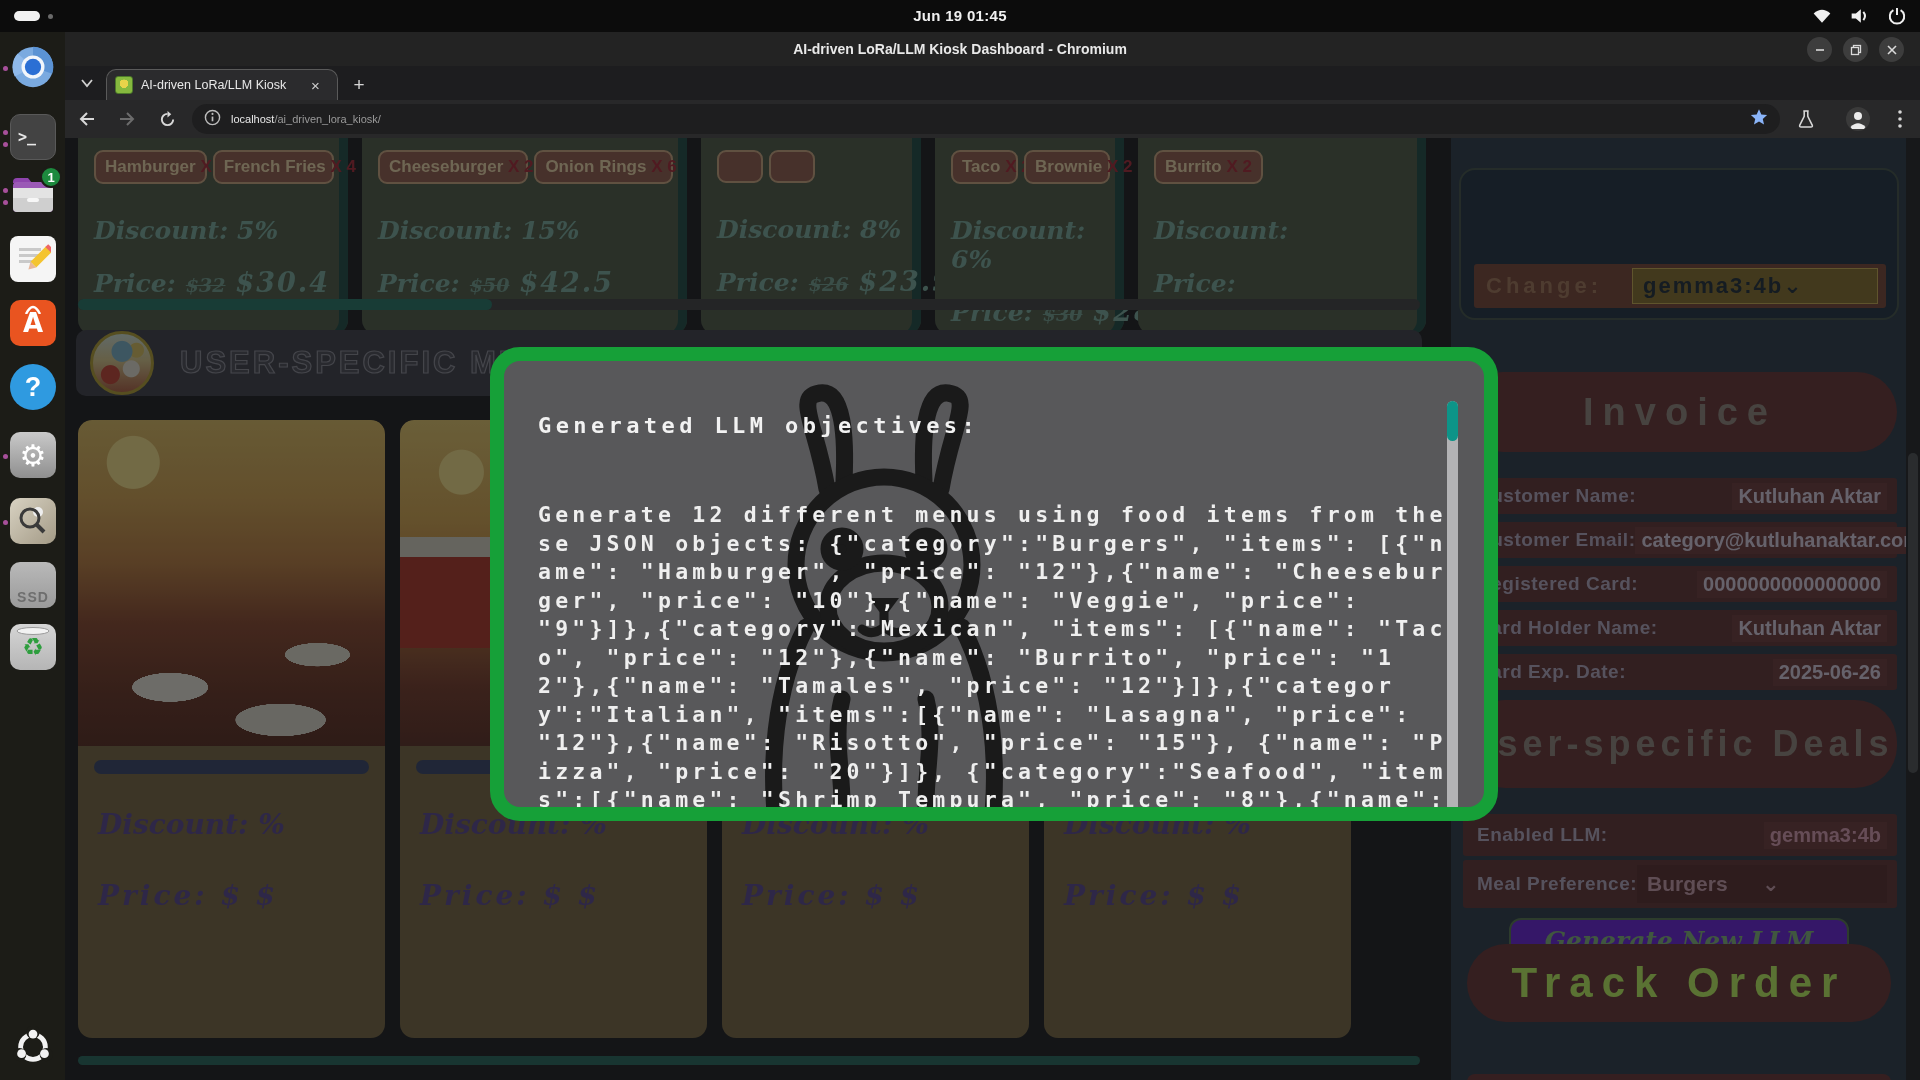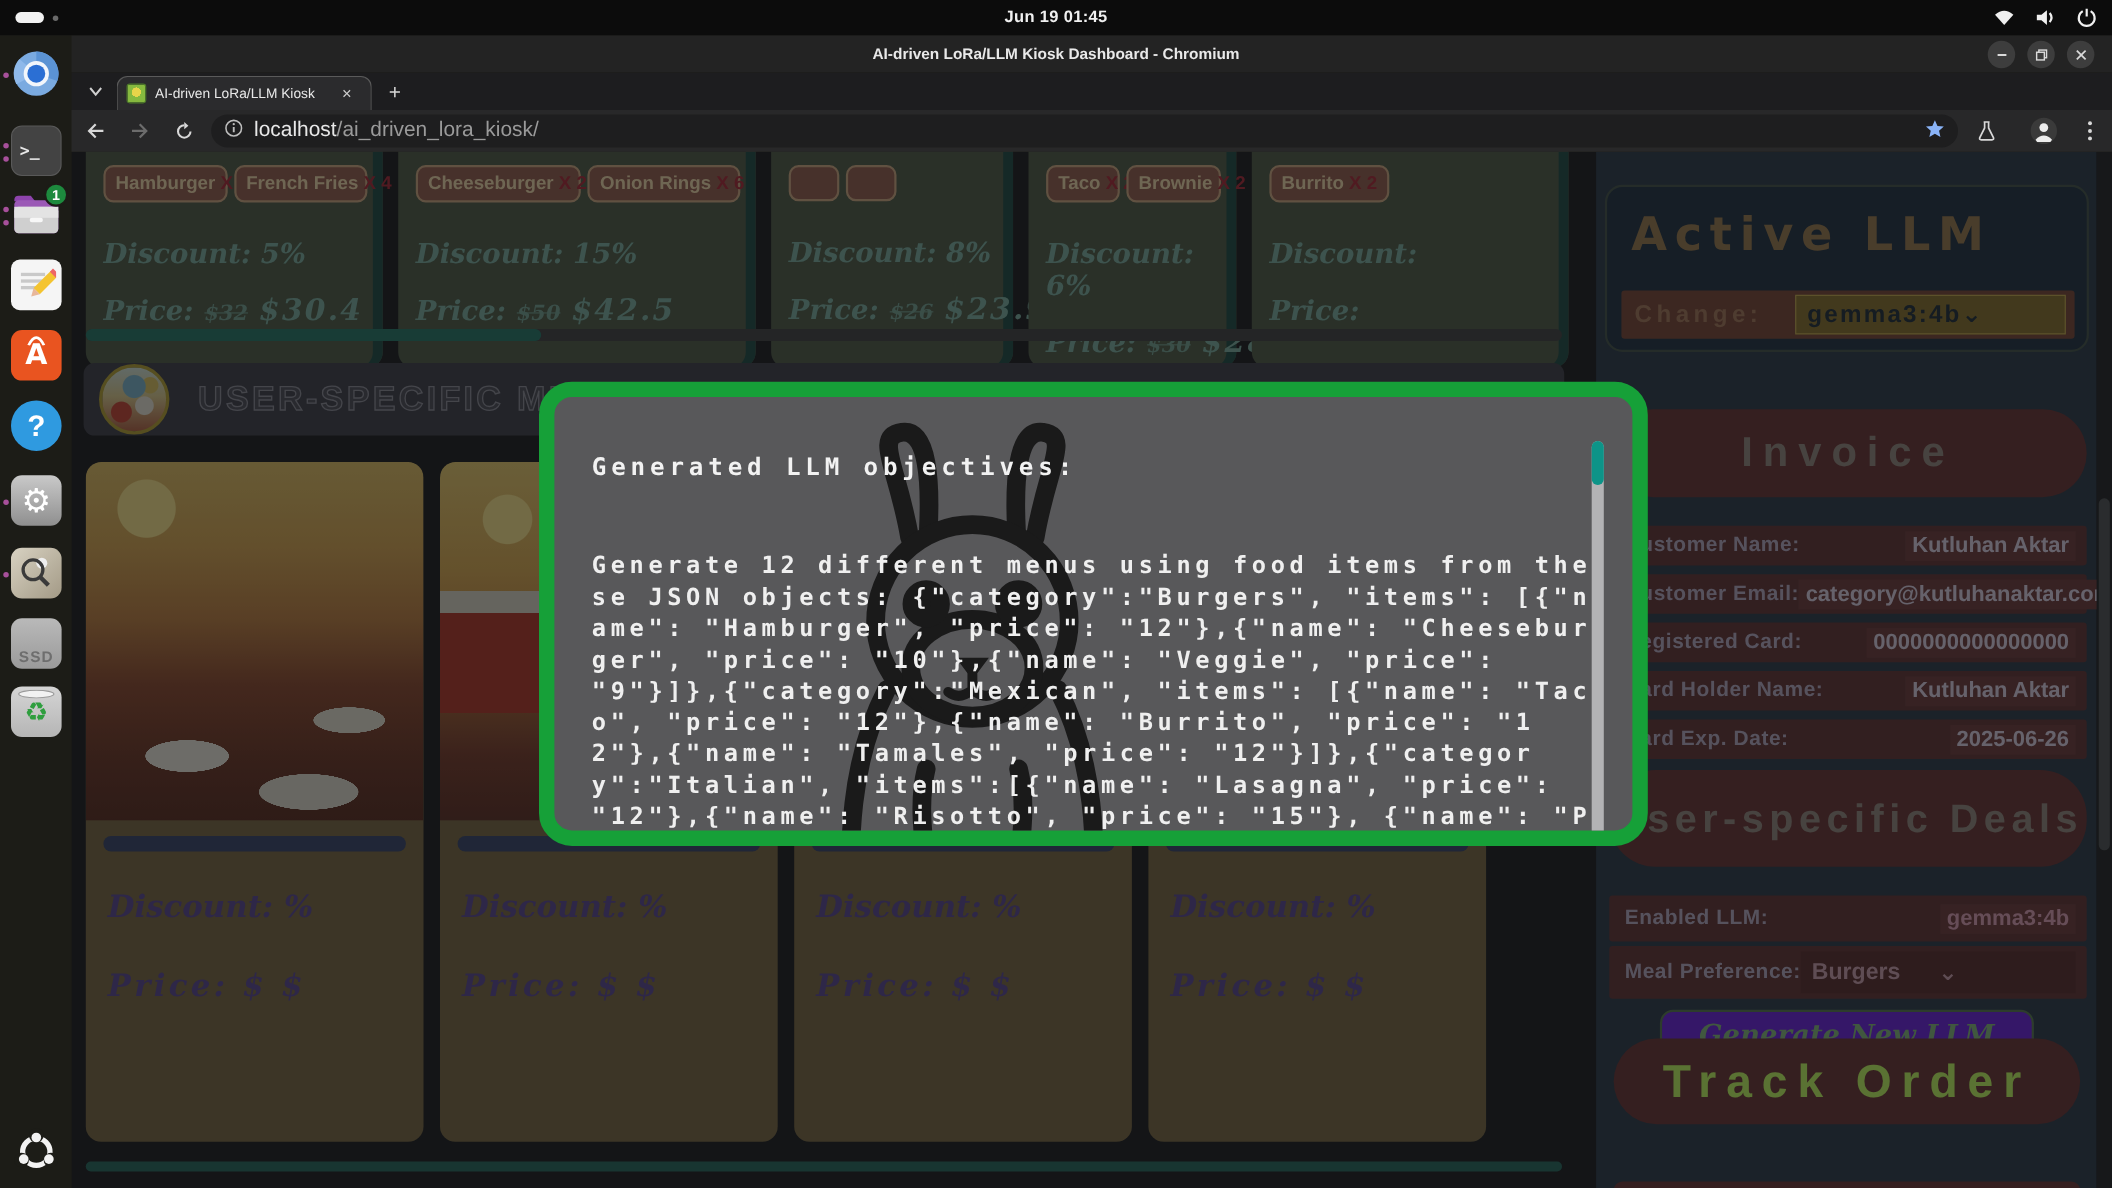--- a/index.html
+++ b/index.html
@@ -33,21 +33,21 @@
   #tab-close { color:#cfcfcf; font-size:15px; line-height:1; }
   #newtab-btn { position:absolute; left:348px; top:8px; width:22px; height:22px; color:#d5d5d5; font-size:19px;
     display:flex; align-items:center; justify-content:center; }
 
   #toolbar { position:absolute; left:0; top:100px; width:1920px; height:38px; background:#282829; z-index:150; }
   .navbtn { position:absolute; top:4px; width:30px; height:30px; display:flex; align-items:center; justify-content:center; }
   #btn-back { left:72px; } #btn-fwd { left:112px; } #btn-reload { left:152px; }
   #omnibox { position:absolute; left:192px; top:4px; width:1588px; height:30px; background:#1e1e1f; border-radius:15px;
     display:flex; align-items:center; padding:0 12px; gap:10px; }
   #url-info { flex:0 0 auto; }
-  #url-text { flex:1 1 auto; font-size:19px; white-space:nowrap; overflow:hidden; }
+  #url-text { flex:1 1 auto; font-size:11px; white-space:nowrap; overflow:hidden; }
   #url-host { color:#e8e8e8; } #url-path { color:#9a9a9a; }
   #btn-bookmark { flex:0 0 auto; }
   .toolbtn { position:absolute; top:5px; width:28px; height:28px; display:flex; align-items:center; justify-content:center; }
   #btn-labs { left:1792px; } #btn-profile { left:1844px; } #btn-menu { left:1886px; }
 
   
   #page { position:absolute; left:65px; top:138px; width:1855px; height:942px; background:#242427; overflow:hidden; z-index:10; }
 
   
   #deals-row { position:absolute; left:13px; top:-34px; display:flex; gap:14px; }
@@ -136,21 +136,21 @@
   #sidebar-bottom-bar { position:absolute; left:16px; top:936px; width:424px; height:10px; background:#6e3a3a; border-radius:8px 8px 0 0; }
 
   
   #page-scrollbar { position:absolute; left:1841px; top:0; width:14px; height:942px; background:#2c2c2e; }
   #page-scroll-thumb { position:absolute; left:2px; top:315px; width:10px; height:320px; background:#55585a; border-radius:5px; }
 
   
   #dim { position:absolute; left:65px; top:138px; width:1855px; height:942px; background:rgba(8,9,11,0.55); z-index:20; }
 
   
-  #modal { position:absolute; left:490px; top:347px; width:1008px; height:422px; background:#58585a;
+  #modal { position:absolute; left:490px; top:347px; width:1008px; height:474px; background:#58585a;
     border:14px solid #16a038; border-radius:30px; z-index:30; overflow:hidden; }
   #llama { position:absolute; left:190px; top:8px; width:380px; height:540px; opacity:.92; }
   #modal-heading { position:absolute; left:34px; top:52px; font-family:"DejaVu Sans Mono","Liberation Mono",monospace;
     font-size:22px; font-weight:bold; letter-spacing:4.4px; color:#f2f2f2; }
   #modal-body { position:absolute; left:34px; top:140px; width:918px; font-family:"DejaVu Sans Mono","Liberation Mono",monospace;
     font-size:21.5px; font-weight:bold; letter-spacing:4.2px; line-height:28.5px; color:#efefef; word-break:break-all; }
   #modal-scroll { position:absolute; right:26px; top:40px; width:11px; height:472px; background:#b3b3b5; border-radius:6px; }
   #modal-scroll-thumb { position:absolute; left:0; top:0; width:11px; height:40px; background:#0d9488; border-radius:6px; }
 
   
@@ -353,21 +353,20 @@
         <div class="menu-art art-a"></div>
         <div class="menu-bar"></div>
         <div class="menu-discount cursive">Discount: %</div>
         <div class="menu-price cursive">Price: $ $</div>
       </div>
     </div>
   <div id="bottom-teal"></div>
 
   <div id="sidebar">
     <div id="active-llm">
-      <div id="active-llm-title">Active LLM</div>
       <div id="change-row">
         <span id="change-label">Change:</span>
         <div id="llm-select">
           <span>gemma3:4b</span>
           <span class="chev">⌄</span>
         </div>
       </div>
     </div>
 
     <div class="pill-header" id="invoice-header">Invoice</div>

